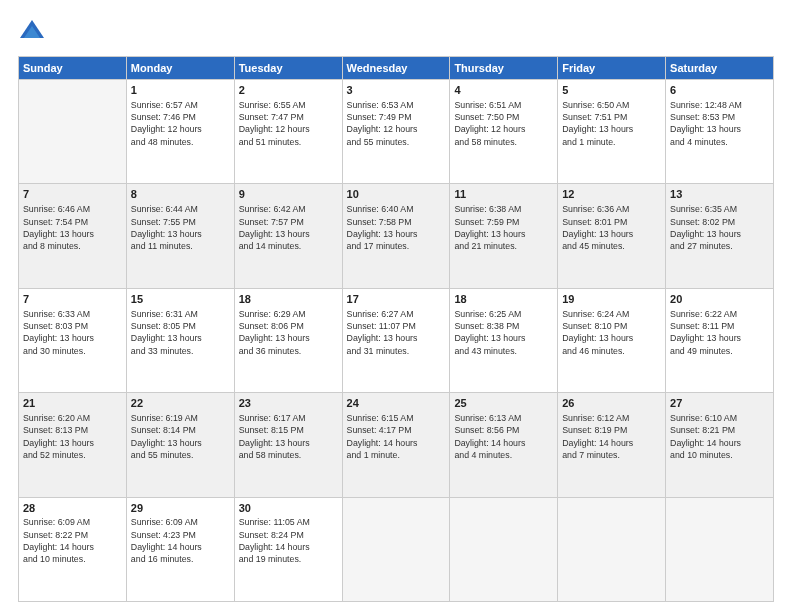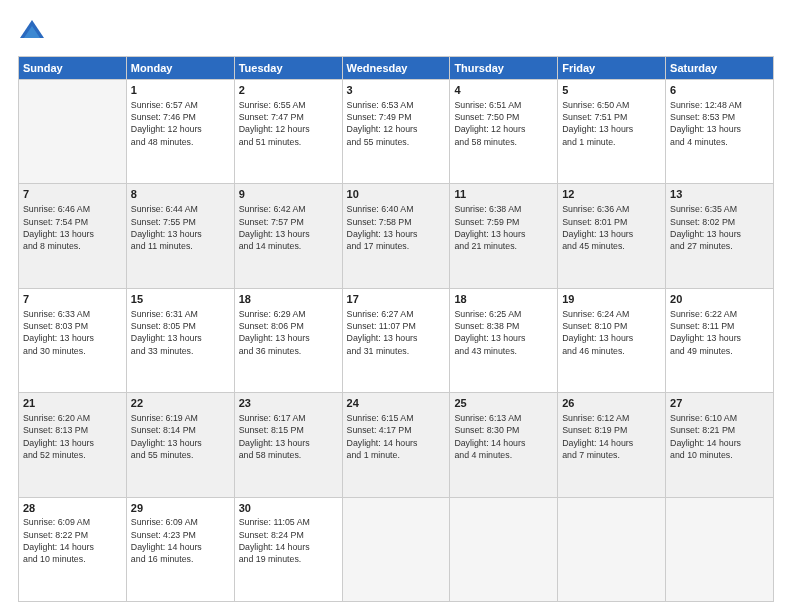--- a/index.html
+++ b/index.html
@@ -309,21 +309,21 @@
           <td>
             <span class="day-num">24</span>
             <div class="day-info">Sunrise: 6:15 AM</div>
             <div class="day-info">Sunset: 4:17 PM</div>
             <div class="day-info">Daylight: 14 hours</div>
             <div class="day-info">and 1 minute.</div>
           </td>
           <td>
             <span class="day-num">25</span>
             <div class="day-info">Sunrise: 6:13 AM</div>
-            <div class="day-info">Sunset: 8:30 PM</div>
+            <div class="day-info">Sunset: 8:56 PM</div>
             <div class="day-info">Daylight: 14 hours</div>
             <div class="day-info">and 4 minutes.</div>
           </td>
           <td>
             <span class="day-num">26</span>
             <div class="day-info">Sunrise: 6:12 AM</div>
             <div class="day-info">Sunset: 8:19 PM</div>
             <div class="day-info">Daylight: 14 hours</div>
             <div class="day-info">and 7 minutes.</div>
           </td>

